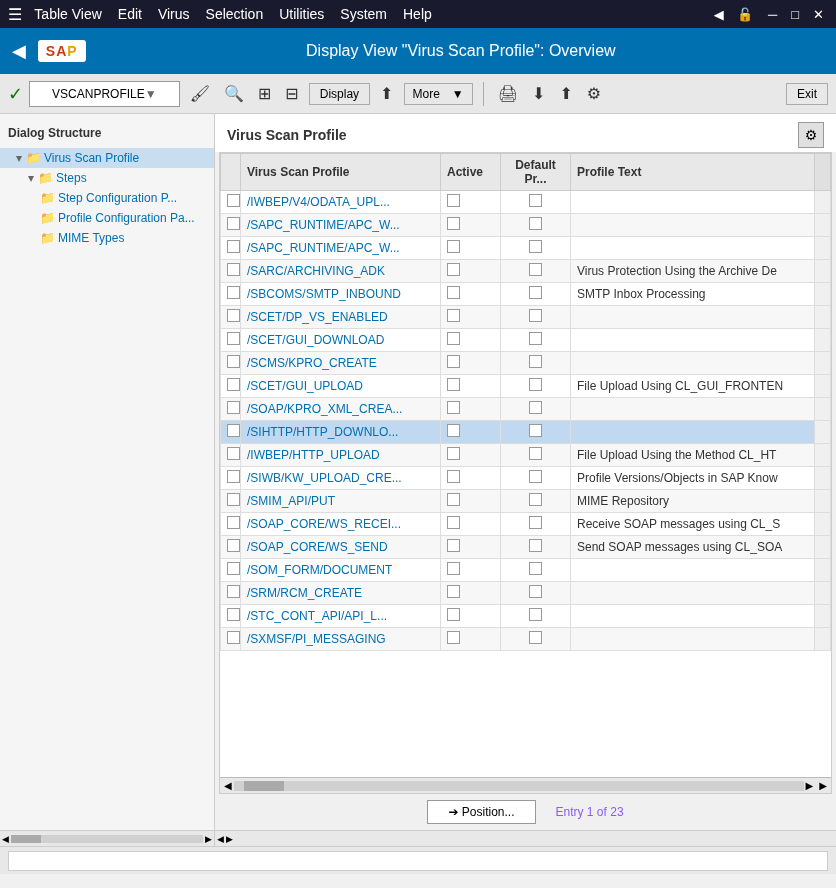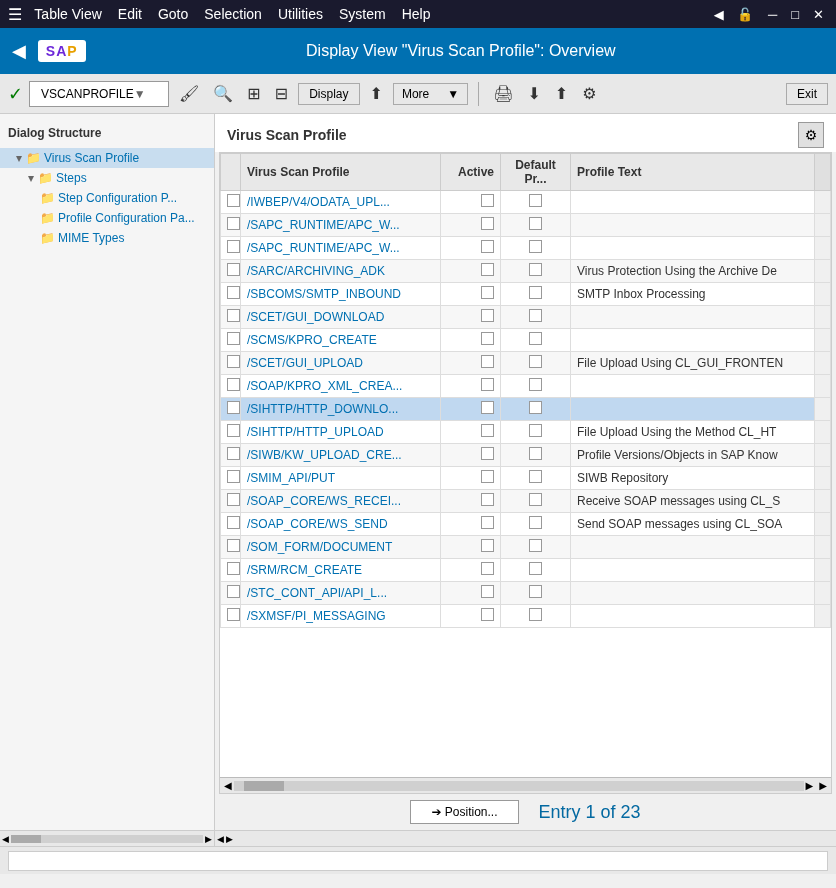--- a/index.html
+++ b/index.html
@@ -64,21 +64,21 @@
     }
     .sap-logo {
       background: white;
       padding: 3px 8px;
       border-radius: 3px;
       font-weight: bold;
       font-size: 14px;
       color: #007ab8;
       letter-spacing: 1px;
     }
-    .sap-logo span { color: #6d28d9; }
+    .sap-logo span { color: #c2410c; }
     .sap-title {
       color: white;
       font-size: 16px;
       flex: 1;
       text-align: center;
     }
 
     
     .toolbar {
       background: #e8e8e8;
@@ -93,21 +93,21 @@
       color: #007a00;
       font-size: 18px;
       cursor: pointer;
     }
     .toolbar-dropdown {
       display: flex;
       align-items: center;
       border: 1px solid #999;
       background: white;
       height: 26px;
-      padding: 0 11px;
+      padding: 0 22px;
       min-width: 140px;
       cursor: pointer;
     }
     .toolbar-dropdown span { flex: 1; }
     .toolbar-dropdown .arrow { color: #666; }
     .toolbar-btn {
       background: none;
       border: none;
       cursor: pointer;
       padding: 4px;
@@ -128,21 +128,21 @@
     }
     .more-btn {
       background: none;
       border: 1px solid #aaa;
       padding: 3px 8px;
       cursor: pointer;
       font-size: 12px;
       background: #e8e8e8;
       display: flex;
       align-items: flex-start;
-      gap: 18px;
+      gap: 12px;
     }
     .exit-btn {
       margin-left: auto;
       background: none;
       border: 1px solid #aaa;
       padding: 3px 10px;
       cursor: pointer;
       font-size: 12px;
       background: #e8e8e8;
     }
@@ -263,21 +263,21 @@
       width: 20px;
     }
     .checkbox-sim {
       width: 13px;
       height: 13px;
       border: 1px solid #999;
       display: inline-block;
       background: white;
     }
     .col-profile { width: 200px; }
-    .col-active { width: 60px; text-align: right; }
+    .col-active { width: 60px; text-align: left; }
     .col-default { width: 70px; text-align: center; }
     .col-text { flex: 1; }
     .h-scroll-area {
       height: 16px;
       background: #e8e8e8;
       border-top: 1px solid #bbb;
       display: flex;
       align-items: center;
       padding: 0 2px;
     }
@@ -308,22 +308,22 @@
       border: 1px solid #999;
       background: white;
       padding: 4px 20px;
       cursor: pointer;
       font-size: 12px;
       display: flex;
       align-items: center;
       gap: 6px;
     }
     .entry-info {
-      font-size: 18px;
-      color: #0369a1;
+      font-size: 12px;
+      color: #8b5cf6;
     }
 
     
     .status-bar {
       height: 28px;
       background: #e8e8e8;
       border-top: 1px solid #ccc;
       display: flex;
       align-items: center;
       padding: 0 8px;
@@ -338,21 +338,21 @@
     }
   </style>
 </head>
 <body>
 
 <div class="title-bar">
   <span class="hamburger-icon">☰</span>
   <div class="title-bar-menu">
     <span>Table View</span>
     <span>Edit</span>
-    <span>Goto</span>
+    <span>Virus</span>
     <span>Selection</span>
     <span>Utilities</span>
     <span>System</span>
     <span>Help</span>
   </div>
   <div class="title-bar-controls">
     <button>◀</button>
     <button>🔓</button>
     <button>─</button>
     <button>□</button>
@@ -480,20 +480,28 @@
               <tr>
                 <td class="checkbox-cell"><div class="checkbox-sim"></div></td>
                 <td class="col-profile">/SBCOMS/SMTP_INBOUND</td>
                 <td class="col-active checkbox-cell"><div class="checkbox-sim"></div></td>
                 <td class="col-default checkbox-cell"><div class="checkbox-sim"></div></td>
                 <td class="col-text text-col" style="max-width: 200px;">SMTP Inbox Processing</td>
                 <td style="width: 16px; padding: 0px; background: rgb(240, 240, 240);"></td>
               </tr>
               <tr>
                 <td class="checkbox-cell"><div class="checkbox-sim"></div></td>
+                <td class="col-profile">/SCET/DP_VS_ENABLED</td>
+                <td class="col-active checkbox-cell"><div class="checkbox-sim"></div></td>
+                <td class="col-default checkbox-cell"><div class="checkbox-sim"></div></td>
+                <td class="col-text text-col" style="max-width: 200px;"></td>
+                <td style="width: 16px; padding: 0px; background: rgb(240, 240, 240);"></td>
+              </tr>
+              <tr>
+                <td class="checkbox-cell"><div class="checkbox-sim"></div></td>
                 <td class="col-profile">/SCET/GUI_DOWNLOAD</td>
                 <td class="col-active checkbox-cell"><div class="checkbox-sim"></div></td>
                 <td class="col-default checkbox-cell"><div class="checkbox-sim"></div></td>
                 <td class="col-text text-col" style="max-width: 200px;"></td>
                 <td style="width: 16px; padding: 0px; background: rgb(240, 240, 240);"></td>
               </tr>
               <tr>
                 <td class="checkbox-cell"><div class="checkbox-sim"></div></td>
                 <td class="col-profile">/SCMS/KPRO_CREATE</td>
                 <td class="col-active checkbox-cell"><div class="checkbox-sim"></div></td>
@@ -520,40 +528,40 @@
               <tr class="selected-row">
                 <td class="checkbox-cell"><div class="checkbox-sim"></div></td>
                 <td class="col-profile">/SIHTTP/HTTP_DOWNLO...</td>
                 <td class="col-active checkbox-cell"><div class="checkbox-sim"></div></td>
                 <td class="col-default checkbox-cell"><div class="checkbox-sim"></div></td>
                 <td class="col-text text-col" style="max-width: 200px;"></td>
                 <td style="width: 16px; padding: 0px; background: rgb(240, 240, 240);"></td>
               </tr>
               <tr>
                 <td class="checkbox-cell"><div class="checkbox-sim"></div></td>
-                <td class="col-profile">/SIHTTP/HTTP_UPLOAD</td>
+                <td class="col-profile">/IWBEP/HTTP_UPLOAD</td>
                 <td class="col-active checkbox-cell"><div class="checkbox-sim"></div></td>
                 <td class="col-default checkbox-cell"><div class="checkbox-sim"></div></td>
                 <td class="col-text text-col" style="max-width: 200px;">File Upload Using the Method CL_HT</td>
                 <td style="width: 16px; padding: 0px; background: rgb(240, 240, 240);"></td>
               </tr>
               <tr>
                 <td class="checkbox-cell"><div class="checkbox-sim"></div></td>
                 <td class="col-profile">/SIWB/KW_UPLOAD_CRE...</td>
                 <td class="col-active checkbox-cell"><div class="checkbox-sim"></div></td>
                 <td class="col-default checkbox-cell"><div class="checkbox-sim"></div></td>
                 <td class="col-text text-col" style="max-width: 200px;">Profile Versions/Objects in SAP Know</td>
                 <td style="width: 16px; padding: 0px; background: rgb(240, 240, 240);"></td>
               </tr>
               <tr>
                 <td class="checkbox-cell"><div class="checkbox-sim"></div></td>
                 <td class="col-profile">/SMIM_API/PUT</td>
                 <td class="col-active checkbox-cell"><div class="checkbox-sim"></div></td>
                 <td class="col-default checkbox-cell"><div class="checkbox-sim"></div></td>
-                <td class="col-text text-col" style="max-width: 200px;">SIWB Repository</td>
+                <td class="col-text text-col" style="max-width: 200px;">MIME Repository</td>
                 <td style="width: 16px; padding: 0px; background: rgb(240, 240, 240);"></td>
               </tr>
               <tr>
                 <td class="checkbox-cell"><div class="checkbox-sim"></div></td>
                 <td class="col-profile">/SOAP_CORE/WS_RECEI...</td>
                 <td class="col-active checkbox-cell"><div class="checkbox-sim"></div></td>
                 <td class="col-default checkbox-cell"><div class="checkbox-sim"></div></td>
                 <td class="col-text text-col" style="max-width: 200px; margin-top: 44px;">Receive SOAP messages using CL_S</td>
                 <td style="width: 16px; padding: 0px; background: rgb(240, 240, 240);"></td>
               </tr>

